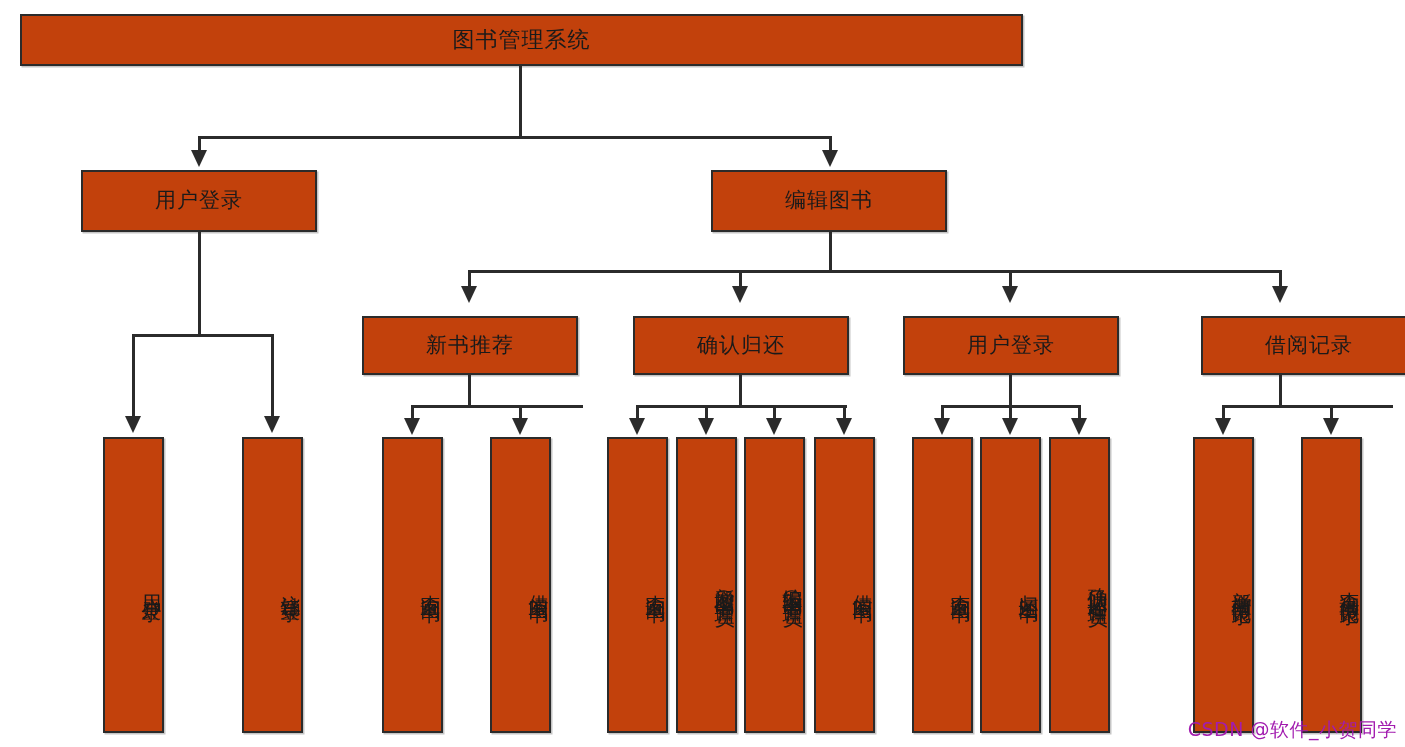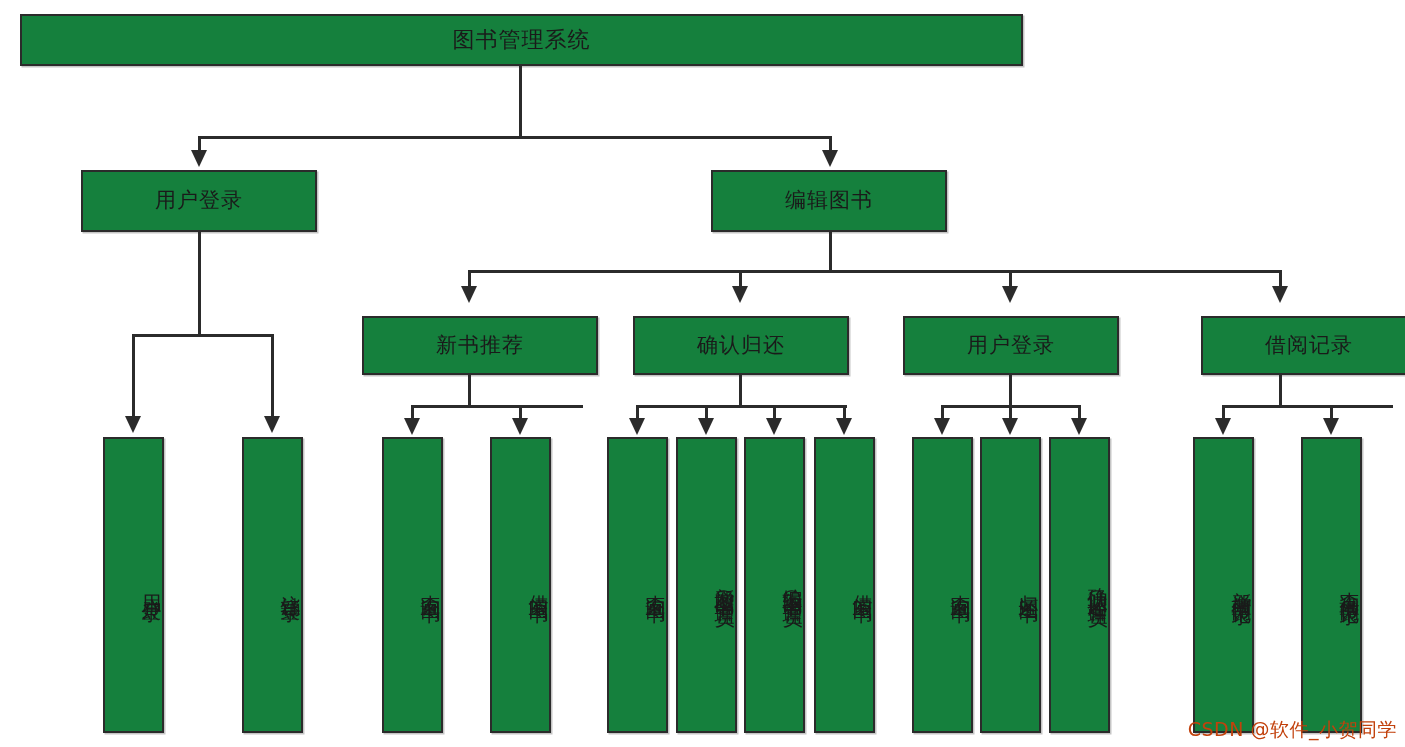--- a/index.html
+++ b/index.html
@@ -15,21 +15,21 @@
     position: relative;
     width: 1405px;
     height: 747px;
     background: #ffffff;
     overflow: hidden;
   }
   
   .node {
     position: absolute;
     box-sizing: border-box;
-    background: #15803d;
+    background: #c2410c;
     border: 2.5px solid #2b2b2b;
     display: flex;
     align-items: center;
     justify-content: center;
     color: #1a1a1a;
     box-shadow: 1.5px 1.5px 0 rgba(150,150,150,0.55);
   }
   .node.h {
     font-size: 21px;
     letter-spacing: 1px;
@@ -67,21 +67,21 @@
     border-left: 8px solid transparent;
     border-right: 8px solid transparent;
     border-top: 17px solid #2b2b2b;
   }
   
   #watermark {
     position: absolute;
     right: 8px;
     bottom: 4px;
     font-size: 19px;
-    color: #c2410c;
+    color: #a21caf;
     letter-spacing: 0.5px;
     white-space: nowrap;
     font-family: "DejaVu Sans", "Liberation Sans", sans-serif;
   }
 </style>
 </head>
 <body>
 
 <div id="canvas">
 
@@ -119,21 +119,21 @@
 
   <div class="ln v" style="left:739px; top:270px; width:2.5px; height:20px;"></div>
   <div class="arrow" style="left:732px; top:286px;"></div>
 
   <div class="ln v" style="left:1009px; top:270px; width:2.5px; height:20px;"></div>
   <div class="arrow" style="left:1002px; top:286px;"></div>
 
   <div class="ln v" style="left:1279px; top:270px; width:2.5px; height:20px;"></div>
   <div class="arrow" style="left:1272px; top:286px;"></div>
 
-  <div class="node h" style="left:362px; top:316px; width:236px; height:59px;">
+  <div class="node h" style="left:362px; top:316px; width:216px; height:59px;">
     <span>新书推荐</span>
   </div>
   <div class="node h" style="left:633px; top:316px; width:216px; height:59px;">
     <span>确认归还</span>
   </div>
   <div class="node h" style="left:903px; top:316px; width:216px; height:59px;">
     <span>用户登录</span>
   </div>
   <div class="node h" style="left:1201px; top:316px; width:216px; height:59px;">
     <span>借阅记录</span>

